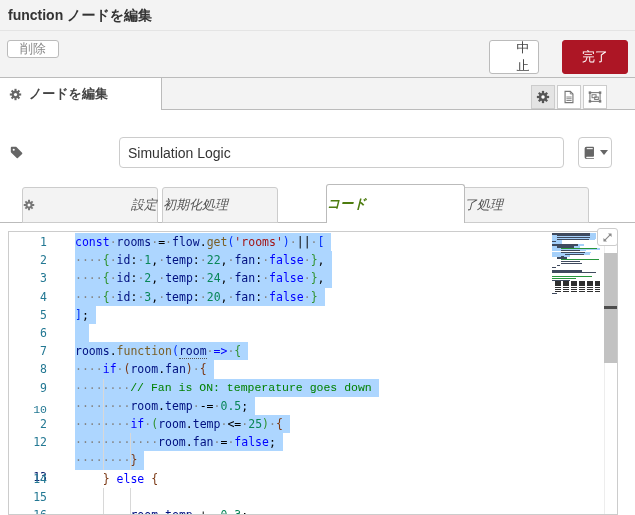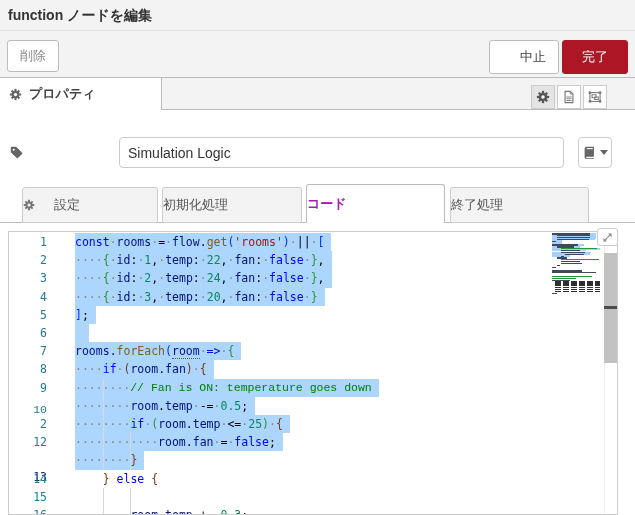--- a/index.html
+++ b/index.html
@@ -5,45 +5,45 @@
   html,body{margin:0;padding:0;}
   body{width:635px;height:515px;position:relative;background:#fff;
        font-family:"Liberation Sans",sans-serif;overflow:hidden;}
   .abs{position:absolute;}
   
   .hdr-bg{left:0;top:0;width:635px;height:77px;background:#f3f3f3;border-bottom:1px solid #bbb;}
   .dlg-title{left:8px;top:7px;font-size:14px;font-weight:bold;color:#333;}
   .title-divider{left:0;top:30px;width:635px;height:1px;background:#e4e4e4;}
   .btn{position:absolute;box-sizing:border-box;border:1px solid #bbb;border-radius:3px;
        background:#fff;font-size:13px;color:#444;display:flex;align-items:center;justify-content:center;cursor:pointer;}
-  .btn-delete{left:7px;top:40px;width:52px;height:32px;color:#888;}
-  .btn-cancel{left:489px;top:40px;width:70px;height:34px;padding-left:24px;}
+  .btn-delete{left:7px;top:40px;width:52px;height:18px;color:#888;}
+  .btn-cancel{left:489px;top:40px;width:50px;height:34px;padding-left:24px;}
   .btn-done{left:562px;top:40px;width:66px;height:34px;background:#AD1625;border-color:#AD1625;color:#fff;}
   
   .tray-row-bg{left:0;top:78px;width:635px;height:32px;background:#f3f3f3;border-bottom:1px solid #bbb;box-sizing:border-box;}
   .tray-tab{left:0;top:78px;width:162px;height:32px;background:#fff;border-right:1px solid #bbb;
             box-sizing:border-box;display:flex;align-items:center;gap:7px;padding-left:9px;}
   .tray-tab .lbl{font-size:13px;font-weight:bold;color:#444;}
   .mini-btn{position:absolute;top:85px;width:24px;height:24px;box-sizing:border-box;border:1px solid #ccc;
             background:#fff;display:flex;align-items:center;justify-content:center;color:#777;cursor:pointer;}
   .mini-btn.active{background:#e4e4e4;color:#555;}
   
   .name-icon{left:10px;top:146px;color:#666;}
   .name-label{left:27px;top:145px;font-size:12px;color:#a16207;margin-top:44px;}
   .name-input{left:119px;top:137px;width:445px;height:31px;box-sizing:border-box;border:1px solid #ccc;
               border-radius:4px;padding:0 8px;font-size:14px;color:#333;font-family:"Liberation Sans",sans-serif;}
   .lib-btn{left:578px;top:137px;width:34px;height:31px;box-sizing:border-box;border:1px solid #ccc;border-radius:4px;
            background:#fff;display:flex;align-items:center;justify-content:center;gap:4px;color:#666;cursor:pointer;}
   .caret{width:0;height:0;border-left:4px solid transparent;border-right:4px solid transparent;border-top:5px solid #666;}
   
   .tabs-line{left:0;top:222px;width:635px;height:1px;background:#bbb;}
   .etab{position:absolute;top:187px;height:36px;box-sizing:border-box;background:#f3f3f3;border:1px solid #ccc;
-        border-radius:3px 3px 0 0;display:flex;align-items:center;justify-content:flex-start;gap:19px;
-        font-size:13px;color:#555;cursor:pointer;z-index:1;}
-  .etab.active{top:184px;height:39px;background:#fff;border-color:#bbb;border-bottom:none;color:#a21caf;font-weight:bold;z-index:3;}
+        border-radius:3px 3px 0 0;display:flex;align-items:center;justify-content:space-between;gap:6px;
+        font-size:13px;color:#555;cursor:pointer;z-index:1;font-style:italic;}
+  .etab.active{top:184px;height:39px;background:#fff;border-color:#bbb;border-bottom:none;color:#4d7c0f;font-weight:bold;z-index:3;margin-left:20px;}
   
   .editor{left:8px;top:231px;width:610px;height:284px;box-sizing:border-box;border:1px solid #ccc;background:#fff;overflow:hidden;}
   .ln{position:absolute;width:38px;text-align:right;font-family:"DejaVu Sans Mono",monospace;
       font-size:11.5px;line-height:18.2px;color:#237893;}
   .ln.cur{color:#0B216F;}
   .code-line{position:absolute;left:66px;height:18.2px;line-height:18.2px;white-space:pre;
              font-family:"DejaVu Sans Mono",monospace;font-size:11.5px;color:#000;}
   .line-text{display:inline-block;position:relative;z-index:1;}
   .code-line.sel .line-text{background:#ADD6FF;padding-right:7px;}
   .code-line.sel.empty .line-text{width:7px;height:18.2px;background:#ADD6FF;}
@@ -114,21 +114,21 @@
 
 <button class="btn btn-delete">削除</button>
 <button class="btn btn-cancel">中止</button>
 <button class="btn btn-done">完了</button>
 
 <div class="abs tray-row-bg"></div>
 <div class="abs tray-tab">
   <svg class="icon" width="13" height="13" style="color:#666">
       <use href="#i-gear"></use>
     </svg>
-  <span class="lbl">プロパティ</span>
+  <span class="lbl">ノードを編集</span>
 </div>
 <div class="mini-btn active" style="left:531px">
   <svg class="icon" width="14" height="14">
       <use href="#i-gear"></use>
     </svg>
 </div>
 <div class="mini-btn" style="left:557px">
   <svg class="icon" width="14" height="14">
       <use href="#i-file"></use>
     </svg>
@@ -151,21 +151,21 @@
   <span class="caret"></span>
 </div>
 
 <div class="abs tabs-line"></div>
 <div class="etab" style="left:22px;width:136px">
   <svg class="icon" width="12" height="12" style="color:#777">
       <use href="#i-gear"></use>
     </svg>
   <span>設定</span>
 </div>
-<div class="etab" style="left:162px;width:140px">
+<div class="etab" style="left:162px;width:116px">
   <span>初期化処理</span>
 </div>
 <div class="etab active" style="left:306px;width:139px">
   <span>コード</span>
 </div>
 <div class="etab" style="left:450px;width:139px">
   <span>終了処理</span>
 </div>
 
 <div class="abs editor">
@@ -187,21 +187,21 @@
       <div class="ln" style="top: 255.8px;">15</div>
       <div class="ln" style="top: 274px;">16</div>
     </div>
   <div id="lines">
       <div class="code-line sel" style="top: 1px;"><span class="line-text"><span class="kw">const</span><span class="ws">·</span><span class="var">rooms</span><span class="ws">·</span><span class="op">=</span><span class="ws">·</span><span class="var">flow</span><span class="pn">.</span><span class="fn">get</span><span class="pb">(</span><span class="str">'rooms'</span><span class="pb">)</span><span class="ws">·</span><span class="op">||</span><span class="ws">·</span><span class="pb">[</span></span></div>
       <div class="code-line sel" style="top: 19.2px;"><span class="line-text"><span class="ws">····</span><span class="pg">{</span><span class="ws">·</span><span class="var">id</span><span class="pn">:</span><span class="ws">·</span><span class="num">1</span><span class="pn">,</span><span class="ws">·</span><span class="var">temp</span><span class="pn">:</span><span class="ws">·</span><span class="num">22</span><span class="pn">,</span><span class="ws">·</span><span class="var">fan</span><span class="pn">:</span><span class="ws">·</span><span class="kw">false</span><span class="ws">·</span><span class="pg">}</span><span class="pn">,</span></span></div>
       <div class="code-line sel" style="top: 37.4px;"><span class="line-text"><span class="ws">····</span><span class="pg">{</span><span class="ws">·</span><span class="var">id</span><span class="pn">:</span><span class="ws">·</span><span class="num">2</span><span class="pn">,</span><span class="ws">·</span><span class="var">temp</span><span class="pn">:</span><span class="ws">·</span><span class="num">24</span><span class="pn">,</span><span class="ws">·</span><span class="var">fan</span><span class="pn">:</span><span class="ws">·</span><span class="kw">false</span><span class="ws">·</span><span class="pg">}</span><span class="pn">,</span></span></div>
       <div class="code-line sel" style="top: 55.6px;"><span class="line-text"><span class="ws">····</span><span class="pg">{</span><span class="ws">·</span><span class="var">id</span><span class="pn">:</span><span class="ws">·</span><span class="num">3</span><span class="pn">,</span><span class="ws">·</span><span class="var">temp</span><span class="pn">:</span><span class="ws">·</span><span class="num">20</span><span class="pn">,</span><span class="ws">·</span><span class="var">fan</span><span class="pn">:</span><span class="ws">·</span><span class="kw">false</span><span class="ws">·</span><span class="pg">}</span></span></div>
       <div class="code-line sel" style="top: 73.8px;"><span class="line-text"><span class="pb">]</span><span class="pn">;</span></span></div>
       <div class="code-line sel empty" style="top: 92px;"><span class="line-text"></span></div>
-      <div class="code-line sel" style="top: 110.2px;"><span class="line-text"><span class="var">rooms</span><span class="pn">.</span><span class="fn">forEach</span><span class="pb">(</span><span class="vard">room</span><span class="ws">·</span><span class="kw">=&gt;</span><span class="ws">·</span><span class="pg">{</span></span></div>
+      <div class="code-line sel" style="top: 110.2px;"><span class="line-text"><span class="var">rooms</span><span class="pn">.</span><span class="fn">function</span><span class="pb">(</span><span class="vard">room</span><span class="ws">·</span><span class="kw">=&gt;</span><span class="ws">·</span><span class="pg">{</span></span></div>
       <div class="code-line sel" style="top: 128.4px;"><span class="line-text"><span class="ws">····</span><span class="kw">if</span><span class="ws">·</span><span class="pbr">(</span><span class="var">room</span><span class="pn">.</span><span class="var">fan</span><span class="pbr">)</span><span class="ws">·</span><span class="pbr">{</span></span></div>
       <div class="code-line sel" style="top: 146.6px; font-family: Liberation Mono, monospace;"><span class="line-text"><span class="ws">········</span><span class="com">// Fan is ON: temperature goes down</span></span><div class="guide" style="left: 27.68px;"></div></div>
       <div class="code-line sel" style="top: 164.8px;"><span class="line-text"><span class="ws">········</span><span class="var">room</span><span class="pn">.</span><span class="var">temp</span><span class="ws">·</span><span class="op">-=</span><span class="ws">·</span><span class="num">0.5</span><span class="pn">;</span></span><div class="guide" style="left: 27.68px;"></div></div>
       <div class="code-line sel" style="top: 183px;"><span class="line-text"><span class="ws">········</span><span class="kw">if</span><span class="ws">·</span><span class="pg">(</span><span class="var">room</span><span class="pn">.</span><span class="var">temp</span><span class="ws">·</span><span class="op">&lt;=</span><span class="ws">·</span><span class="num">25</span><span class="pg">)</span><span class="ws">·</span><span class="pbr">{</span></span><div class="guide" style="left: 27.68px;"></div></div>
       <div class="code-line sel" style="top: 201.2px;"><span class="line-text"><span class="ws">············</span><span class="var">room</span><span class="pn">.</span><span class="var">fan</span><span class="ws">·</span><span class="op">=</span><span class="ws">·</span><span class="kw">false</span><span class="pn">;</span></span><div class="guide" style="left: 27.68px;"></div><div class="guide" style="left: 55.36px;"></div></div>
       <div class="code-line sel" style="top: 219.4px;"><span class="line-text"><span class="ws">········</span><span class="pbr">}</span></span><div class="guide" style="left: 27.68px;"></div><div class="guide" style="left: 55.36px;"></div></div>
       <div class="code-line" style="top: 237.6px;"><span class="line-text"><span class="sp">    </span><span class="pbr">}</span><span class="sp"> </span><span class="kw">else</span><span class="sp"> </span><span class="pbr">{</span></span></div>
       <div class="code-line" style="top: 255.8px;"><span class="line-text"><span class="sp">        </span></span><div class="guide" style="left: 27.68px;"></div><div class="guide" style="left: 55.36px;"></div></div>
       <div class="code-line" style="top: 274px;"><span class="line-text"><span class="sp">        </span><span class="var">room</span><span class="pn">.</span><span class="var">temp</span><span class="sp"> </span><span class="op">+=</span><span class="sp"> </span><span class="num">0.3</span><span class="pn">;</span></span><div class="guide" style="left: 27.68px;"></div><div class="guide" style="left: 55.36px;"></div></div>
     </div>

